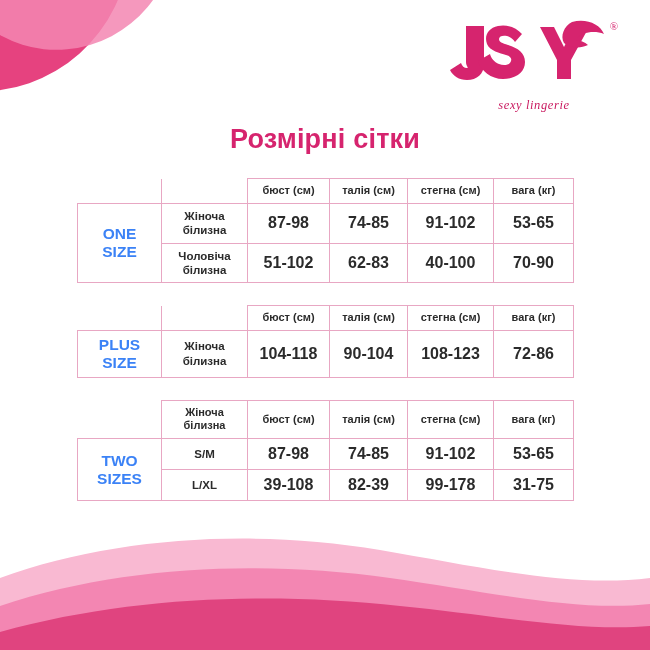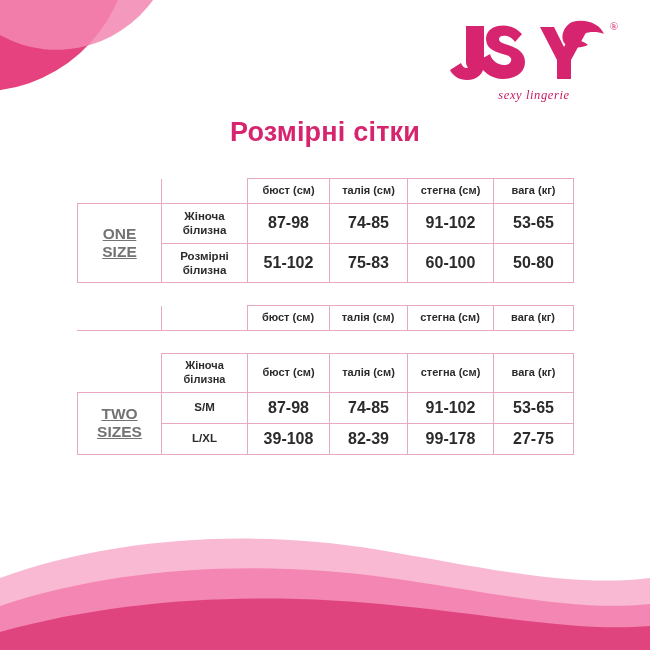--- a/index.html
+++ b/index.html
@@ -57,32 +57,32 @@
   }
   .logo-reg {
     position: absolute;
     top: 2px;
     right: 6px;
     font-size: 11px;
     color: #d6246e;
     font-family: "Liberation Serif", serif;
   }
   .logo-sub {
-    margin-top: 2px;
+    margin-top: 12px;
     font-family: "Liberation Serif", serif;
     font-style: italic;
     font-size: 12.5px;
     color: #c9195f;
     letter-spacing: .6px;
   }
 
   
   .page-title {
     position: absolute;
-    top: 117px;
+    top: 124px;
     left: 0; right: 0;
     text-align: center;
     font-size: 27px;
     font-weight: bold;
     color: #d6246e;
     letter-spacing: .2px;
   }
 
   
   .tables {
@@ -105,26 +105,25 @@
     color: #2b2b2b;
     padding: 5px 2px;
     line-height: 1.25;
   }
   td.blank { border-left: none; border-top: none; }
   .th {
     font-weight: bold;
     font-size: 11px;
   }
   .grp {
-    color: #737373;
+    color: #3b82f6;
     font-weight: bold;
     font-size: 15.5px;
     line-height: 1.15;
     width: 84px;
-    text-decoration: underline;
   }
   .rowlabel {
     font-weight: bold;
     font-size: 11.5px;
     width: 86px;
   }
   .val { font-size: 16px; font-weight: bold; }
 
   
   col.c0 { width: 84px; }
@@ -183,25 +182,25 @@
           <span>ONE</span><br>
           <span>SIZE</span>
         </td>
         <td class="rowlabel">Жіноча білизна</td>
         <td class="val">87-98</td>
         <td class="val">74-85</td>
         <td class="val">91-102</td>
         <td class="val">53-65</td>
       </tr>
       <tr>
-        <td class="rowlabel">Розмірні білизна</td>
+        <td class="rowlabel">Чоловіча білизна</td>
         <td class="val">51-102</td>
-        <td class="val">75-83</td>
-        <td class="val">60-100</td>
-        <td class="val">50-80</td>
+        <td class="val">62-83</td>
+        <td class="val">40-100</td>
+        <td class="val">70-90</td>
       </tr>
     </tbody>
   </table>
 
   <table>
     <colgroup>
         <col class="c0">
         <col class="c1">
         <col class="c2">
         <col class="c3">
@@ -210,20 +209,31 @@
       </colgroup>
     <tbody>
       <tr>
         <td class="blank"></td>
         <td class="blank"></td>
         <td class="th">бюст (см)</td>
         <td class="th">талія (см)</td>
         <td class="th">стегна (см)</td>
         <td class="th">вага (кг)</td>
       </tr>
+      <tr>
+        <td class="grp">
+          <span>PLUS</span><br>
+          <span>SIZE</span>
+        </td>
+        <td class="rowlabel">Жіноча білизна</td>
+        <td class="val">104-118</td>
+        <td class="val">90-104</td>
+        <td class="val">108-123</td>
+        <td class="val">72-86</td>
+      </tr>
     </tbody>
   </table>
 
   <table>
     <colgroup>
         <col class="c0">
         <col class="c1">
         <col class="c2">
         <col class="c3">
         <col class="c4">
@@ -247,21 +257,21 @@
         <td class="val">87-98</td>
         <td class="val">74-85</td>
         <td class="val">91-102</td>
         <td class="val">53-65</td>
       </tr>
       <tr>
         <td class="rowlabel">L/XL</td>
         <td class="val">39-108</td>
         <td class="val">82-39</td>
         <td class="val">99-178</td>
-        <td class="val">27-75</td>
+        <td class="val">31-75</td>
       </tr>
     </tbody>
   </table>
 
 </div>
 
 <div class="bottom-wave">
   <svg width="650" height="130" viewBox="0 0 650 130" preserveAspectRatio="none">
     <path d="M0,58 C110,18 250,8 380,30 C480,47 570,68 650,58 L650,130 L0,130 Z" fill="#f9b9d2"></path>
     <path d="M0,86 C120,46 260,40 390,58 C490,72 575,92 650,84 L650,130 L0,130 Z" fill="#f386b2"></path>

